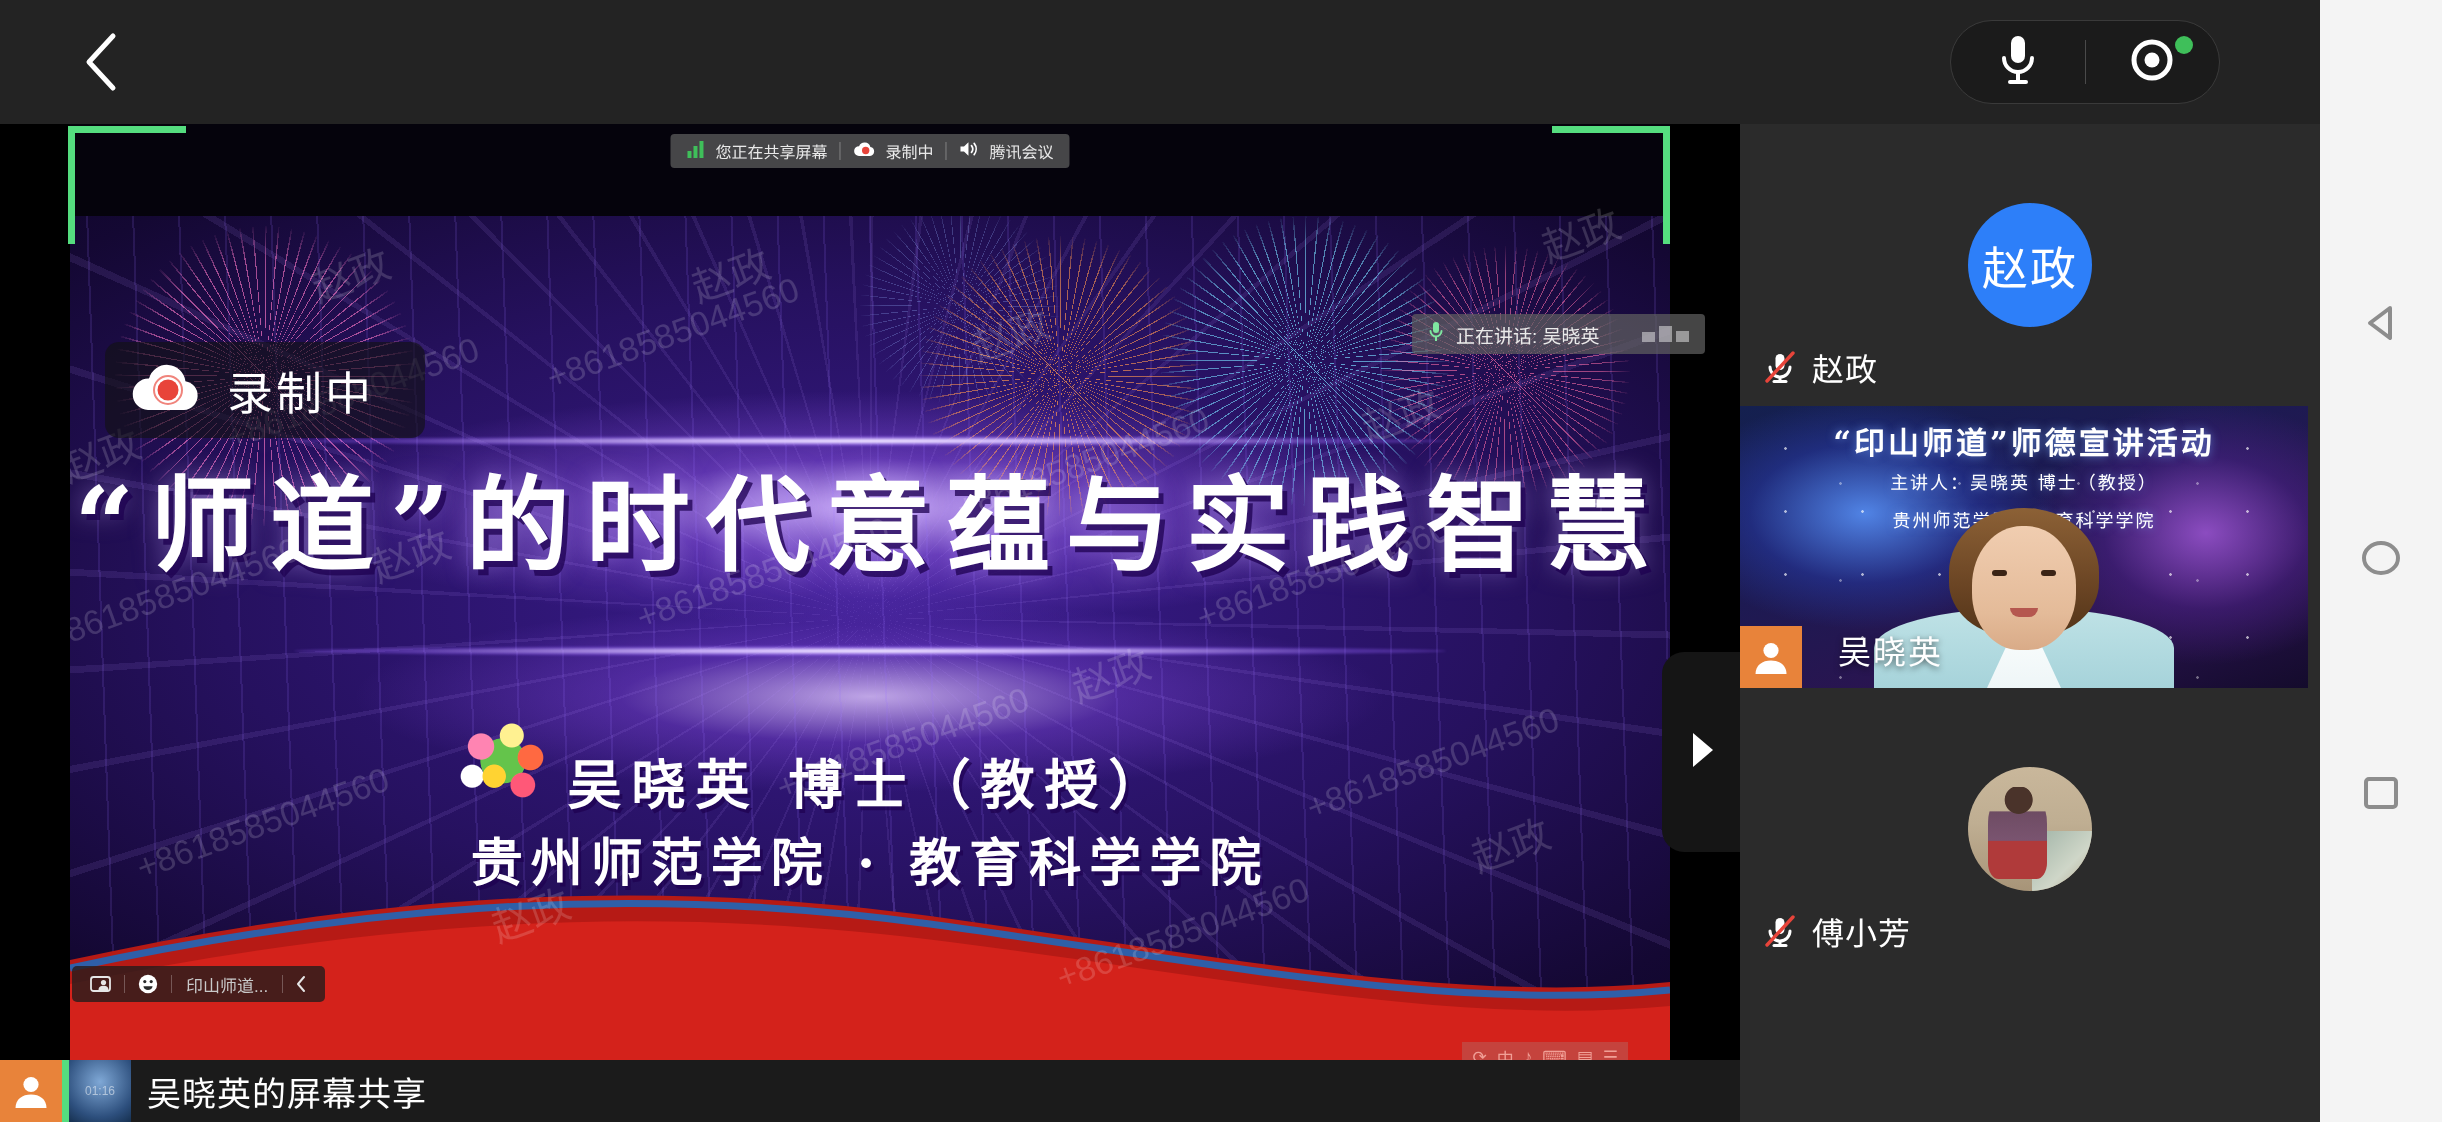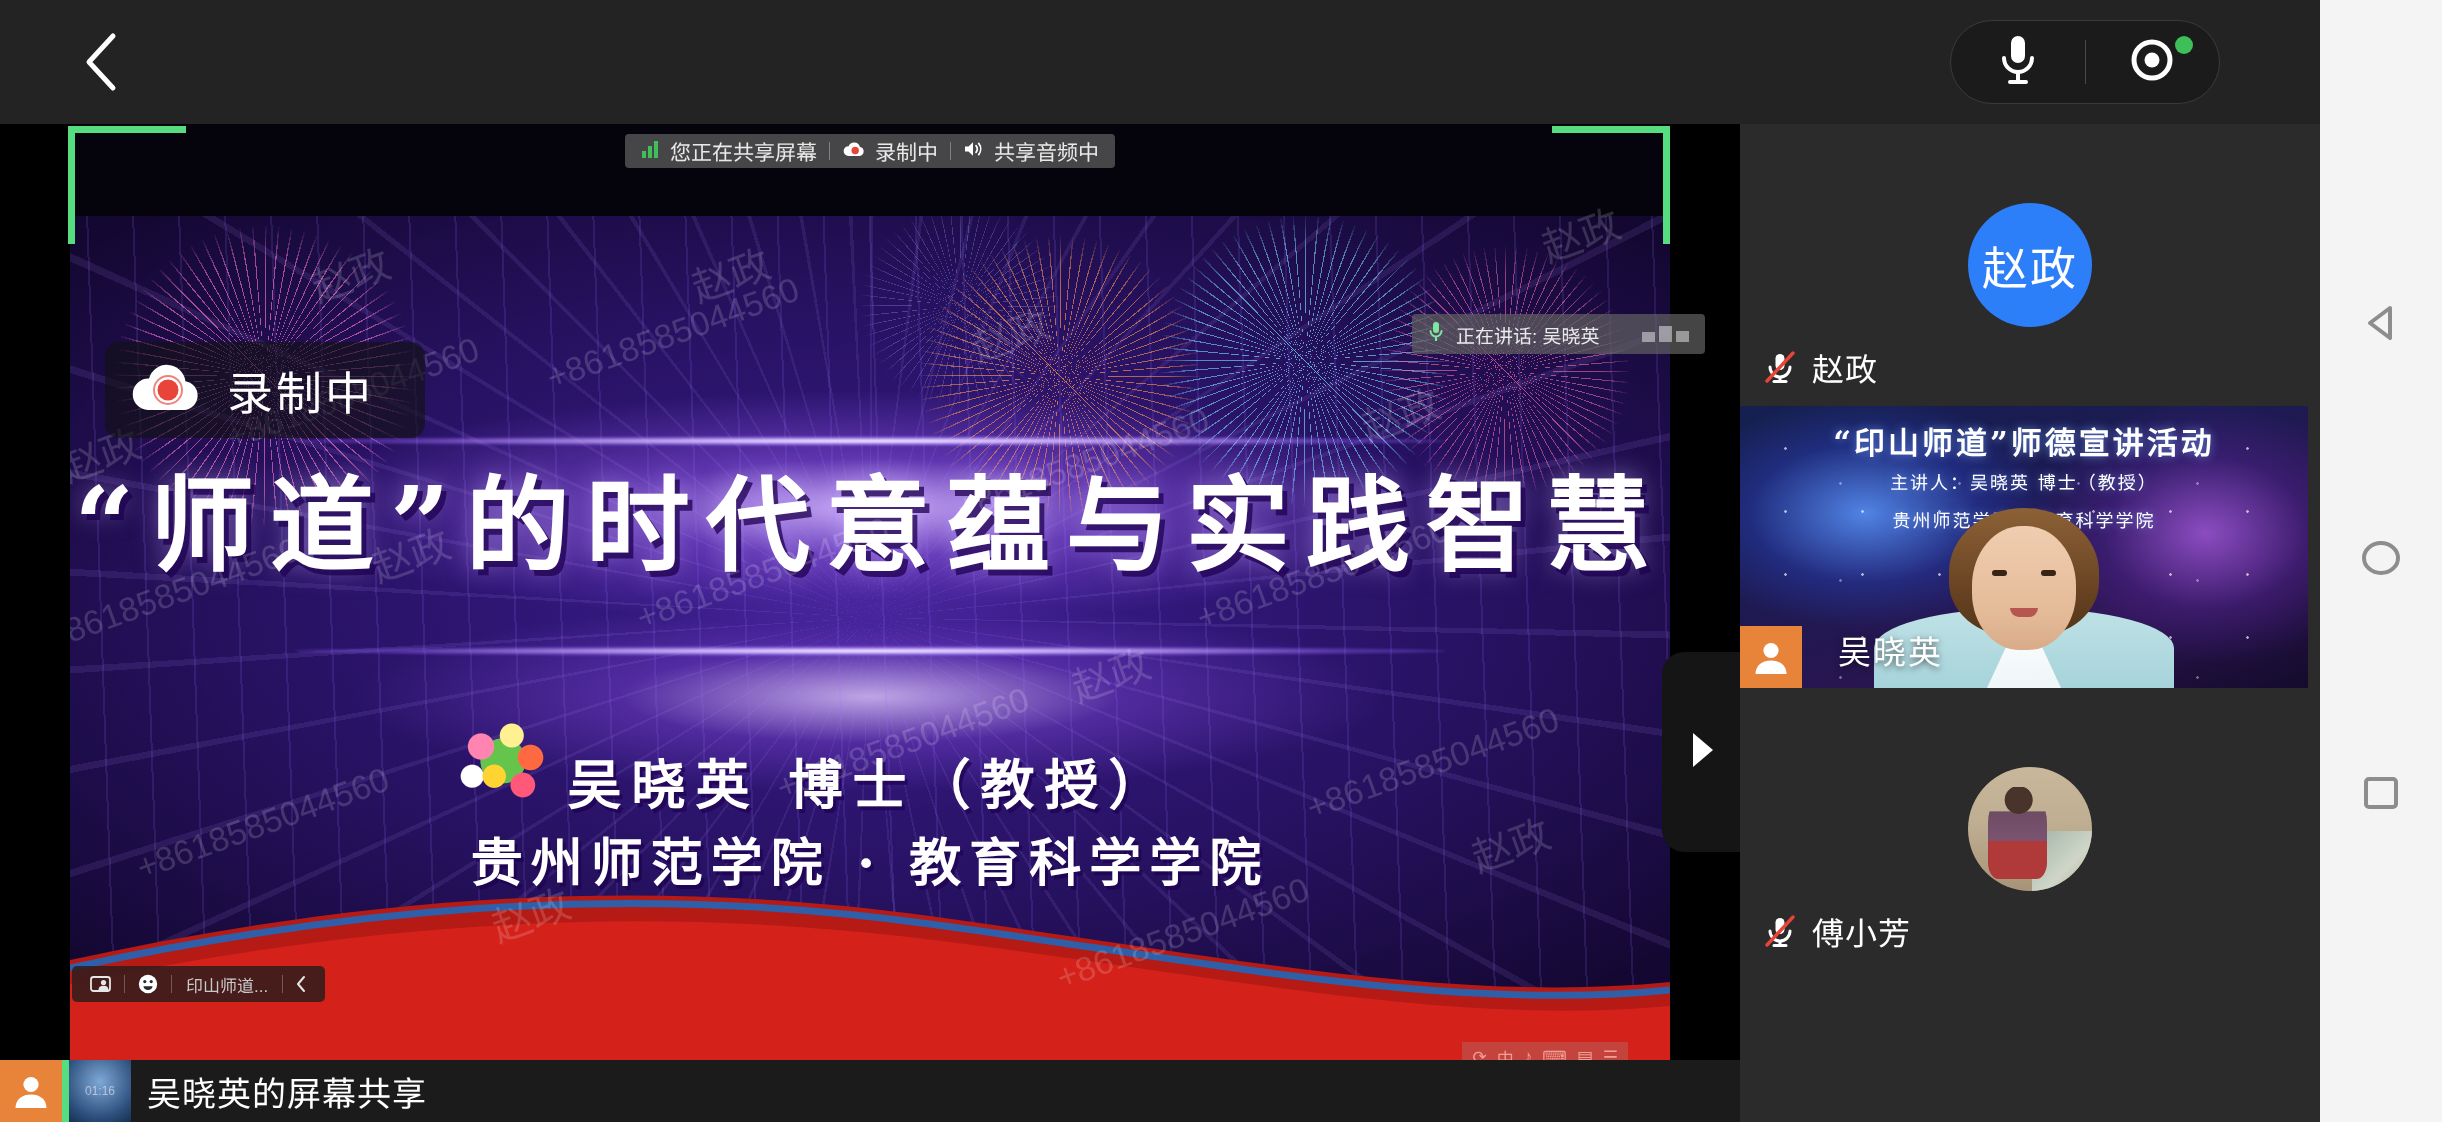--- a/index.html
+++ b/index.html
@@ -175,21 +175,21 @@
     font-size:34px; white-space:nowrap; transform:rotate(-20deg);
     font-family:"Liberation Sans",sans-serif;
   }
 
   
   .share-status{
     position:absolute; left:50%; transform:translateX(-50%); top:10px;
     height:34px; background:rgba(85,85,85,.82); border-radius:4px;
     display:flex; align-items:center; padding:0 16px; gap:12px; z-index:40;
   }
-  .share-status .seg{ display:flex; align-items:center; gap:9px; color:#e9e9e9; font-size:21px; white-space:nowrap;}
+  .share-status .seg{ display:flex; align-items:center; gap:9px; color:#e9e9e9; font-size:16px; white-space:nowrap;}
   .share-status .vbar{ width:1px; height:18px; background:rgba(255,255,255,.32); }
 
   
   .rec-badge{
     position:absolute; left:105px; top:218px; z-index:40;
     height:96px; min-width:320px; border-radius:14px;
     background:rgba(18,18,18,.62);
     display:flex; align-items:center; gap:26px; padding:0 34px 0 26px;
   }
   .rec-text{ color:#fff; font-size:46px; letter-spacing:3px; }
@@ -455,21 +455,21 @@
           <span>录制中</span>
         </div>
         <span class="vbar"></span>
         <div class="seg">
           <span>
             <svg width="22" height="18" viewBox="0 0 22 18">
               <path d="M2 6.5h3.5L10 2.2v13.6L5.5 11.5H2z" fill="#ffffff"></path>
               <path d="M13 5.6a5.5 5.5 0 0 1 0 6.8M15.7 3.4a9 9 0 0 1 0 11.2" fill="none" stroke="#ffffff" stroke-width="1.7" stroke-linecap="round"></path>
             </svg>
           </span>
-          <span>共享音频中</span>
+          <span>腾讯会议</span>
         </div>
       </div>
 
       <div class="win-tray">
         <span>⟳</span>
         <span>中</span>
         <span>♪</span>
         <span>⌨</span>
         <span>▤</span>
         <span>☰</span>

